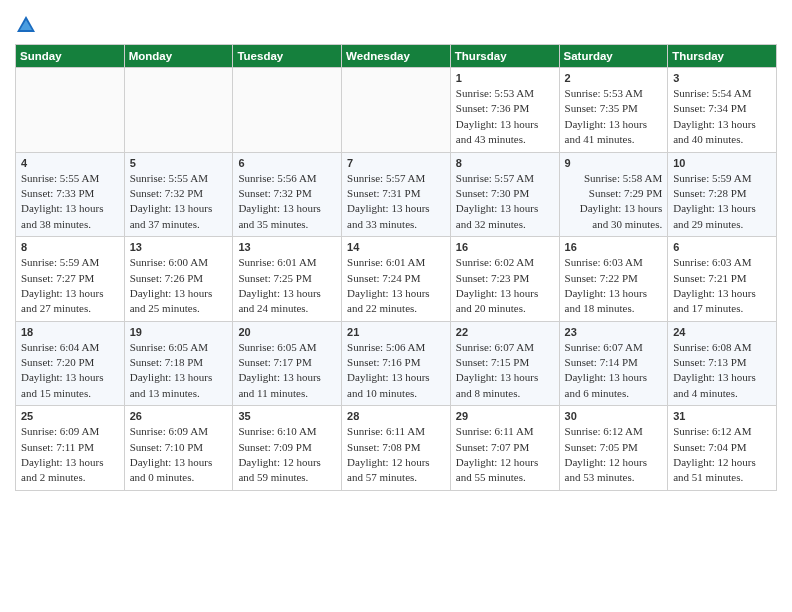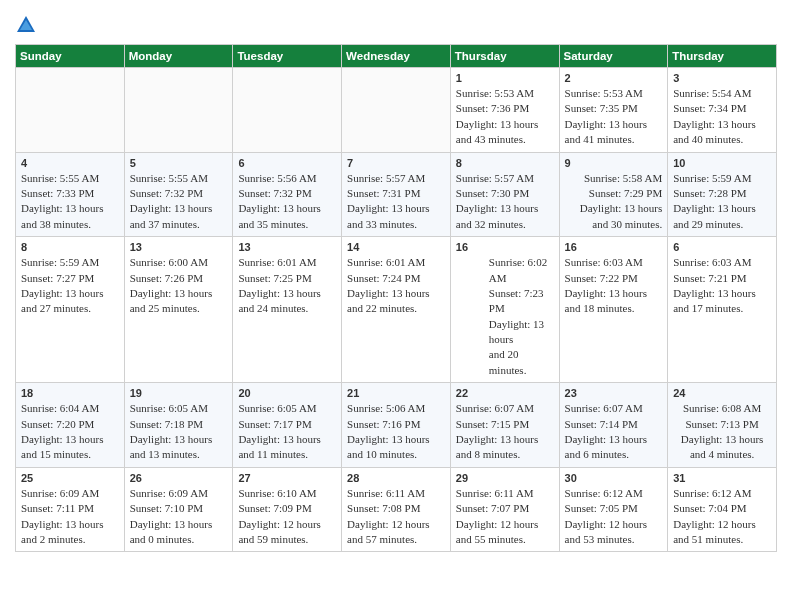--- a/index.html
+++ b/index.html
@@ -230,21 +230,21 @@
           </td>
           <td>
             <span class="day-number">14</span>
             <div class="cell-content" style="white-space: pre-line;">Sunrise: 6:01 AM
 Sunset: 7:24 PM
 Daylight: 13 hours
 and 22 minutes.</div>
           </td>
           <td>
             <span class="day-number">16</span>
-            <div class="cell-content" style="white-space: pre-line; margin-left: 33px;">Sunrise: 6:02 AM
+            <div class="cell-content" style="white-space: pre-line;">Sunrise: 6:02 AM
 Sunset: 7:23 PM
 Daylight: 13 hours
 and 20 minutes.</div>
           </td>
           <td>
             <span class="day-number">16</span>
             <div class="cell-content" style="white-space: pre-line;">Sunrise: 6:03 AM
 Sunset: 7:22 PM
 Daylight: 13 hours
 and 18 minutes.</div>
@@ -295,21 +295,21 @@
           </td>
           <td>
             <span class="day-number">23</span>
             <div class="cell-content" style="white-space: pre-line;">Sunrise: 6:07 AM
 Sunset: 7:14 PM
 Daylight: 13 hours
 and 6 minutes.</div>
           </td>
           <td>
             <span class="day-number">24</span>
-            <div class="cell-content" style="white-space: pre-line; text-align: center;">Sunrise: 6:08 AM
+            <div class="cell-content" style="white-space: pre-line;">Sunrise: 6:08 AM
 Sunset: 7:13 PM
 Daylight: 13 hours
 and 4 minutes.</div>
           </td>
         </tr>
         <tr>
           <td>
             <span class="day-number">25</span>
             <div class="cell-content" style="white-space: pre-line;">Sunrise: 6:09 AM
 Sunset: 7:11 PM
@@ -317,21 +317,21 @@
 and 2 minutes.</div>
           </td>
           <td>
             <span class="day-number">26</span>
             <div class="cell-content" style="white-space: pre-line;">Sunrise: 6:09 AM
 Sunset: 7:10 PM
 Daylight: 13 hours
 and 0 minutes.</div>
           </td>
           <td>
-            <span class="day-number">27</span>
+            <span class="day-number">35</span>
             <div class="cell-content" style="white-space: pre-line;">Sunrise: 6:10 AM
 Sunset: 7:09 PM
 Daylight: 12 hours
 and 59 minutes.</div>
           </td>
           <td>
             <span class="day-number">28</span>
             <div class="cell-content" style="white-space: pre-line;">Sunrise: 6:11 AM
 Sunset: 7:08 PM
 Daylight: 12 hours

